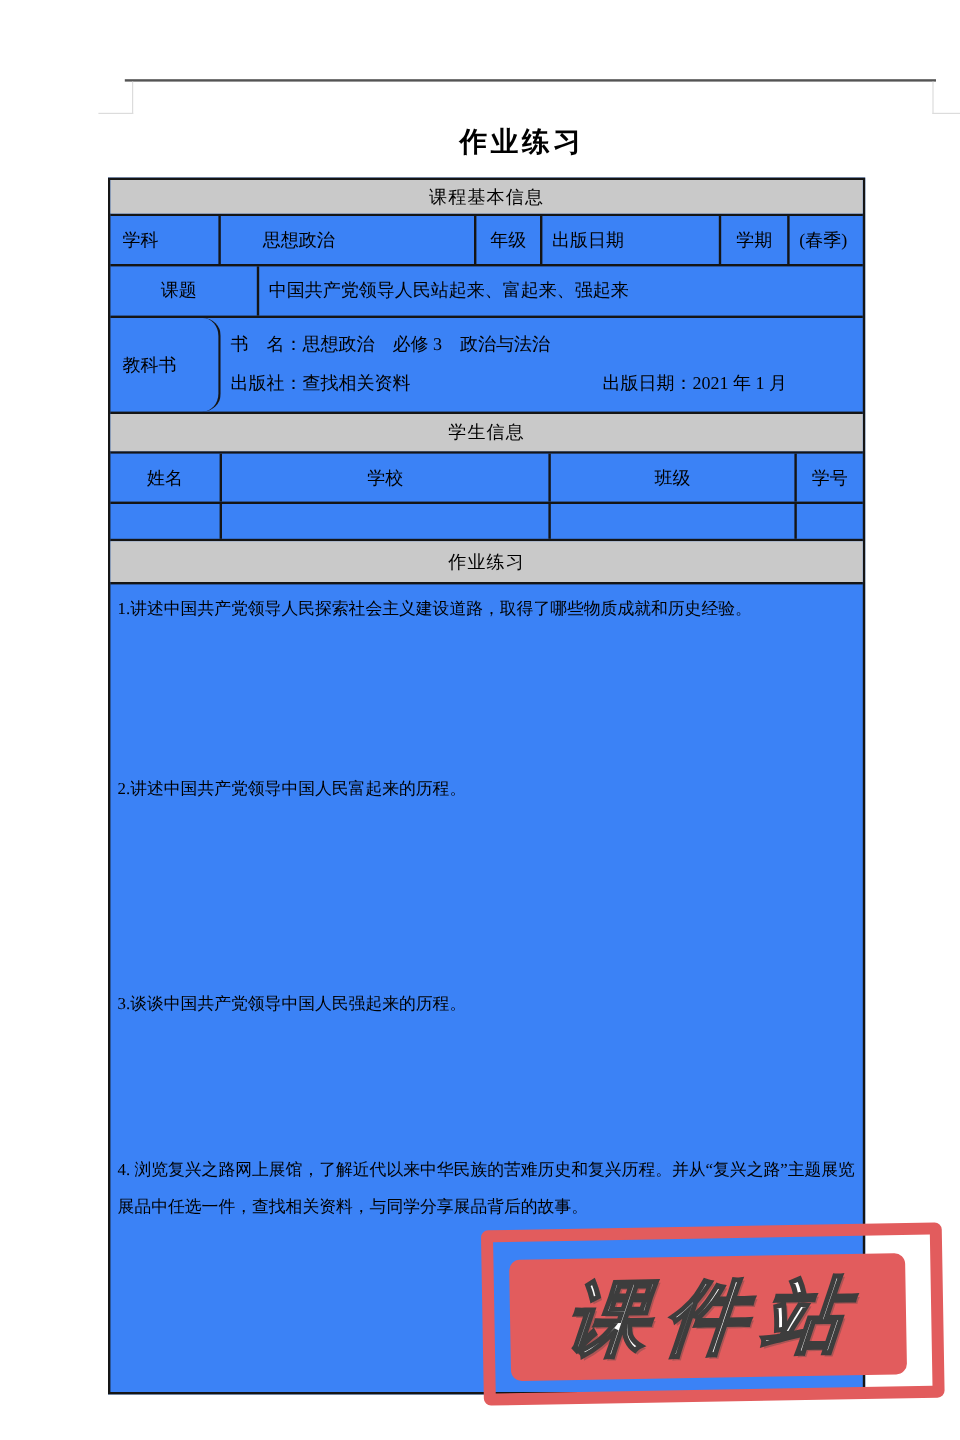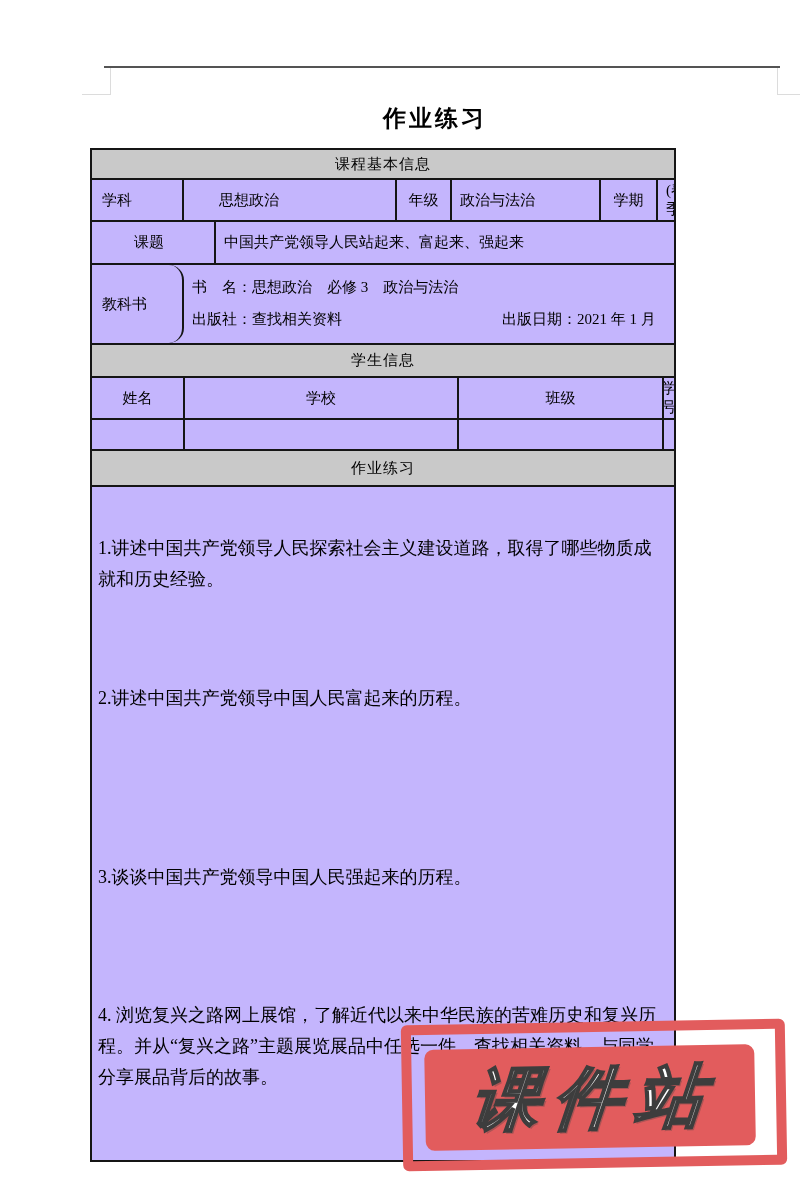--- a/index.html
+++ b/index.html
@@ -14,22 +14,22 @@
   .mark-left-h{left:82px;top:94px;width:29px;height:1px;}
   .mark-right-v{left:777px;top:68px;width:1px;height:27px;}
   .mark-right-h{left:777px;top:94px;width:23px;height:1px;}
   
   .doc-title{
     position:absolute;left:90px;top:103px;width:690px;text-align:center;
     font-size:23px;font-weight:bold;letter-spacing:3px;
   }
   
   .main-table{
-    position:absolute;left:90px;top:148px;width:586px;height:1014px;
-    border:2px solid #151515;box-sizing:border-box;background:#c4b5fd;
+    position:absolute;left:90px;top:148px;width:631px;height:1014px;
+    border:2px solid #151515;box-sizing:border-box;background:#3b82f6;
   }
   .trow{display:flex;border-bottom:2px solid #151515;box-sizing:border-box;align-items:stretch;}
   .trow.last{border-bottom:none;}
   .tcell{
     border-right:2px solid #151515;box-sizing:border-box;
     display:flex;align-items:center;font-size:15px;overflow:hidden;flex:0 0 auto;
   }
   .tcell.end{border-right:none;flex:1 1 auto;}
   .sec-header{
     background:#c9c9c9;justify-content:center;font-size:15px;letter-spacing:1px;
@@ -37,21 +37,21 @@
   .center{justify-content:center;}
   .pl8{padding-left:8px;}
   .pl10{padding-left:10px;}
   
   .book-cell{display:block;position:relative;}
   .book-line1{margin-top:13px;padding-left:8px;}
   .book-line2{margin-top:13px;padding-left:8px;position:relative;}
   .pub-date{position:absolute;left:318px;top:0;}
   
   .hw-cell{position:relative;display:block;}
-  .question{position:absolute;left:6px;right:6px;font-size:18px;line-height:31px;margin-top:40px;}
+  .question{position:absolute;left:6px;right:6px;font-size:14px;line-height:31px;}
   .q1{top:6px;}
   .q2{top:156px;}
   .q3{top:335px;}
   .q4{top:473px;}
   
   .stamp{
     position:absolute;left:402px;top:1022px;width:384px;height:146px;
     transform:rotate(-1deg);
   }
   .stamp-frame{
@@ -86,21 +86,21 @@
   <div class="main-table">
 
     <div class="trow" style="height:30px;">
       <div class="tcell sec-header end">课程基本信息</div>
     </div>
 
     <div class="trow" style="height:42px;">
       <div class="tcell pl10" style="width:92px;">学科</div>
       <div class="tcell pl8" style="width:213px;padding-left:35px;">思想政治</div>
       <div class="tcell center" style="width:55px;">年级</div>
-      <div class="tcell pl8" style="width:149px;">政治与法治</div>
+      <div class="tcell pl8" style="width:149px;">出版日期</div>
       <div class="tcell center" style="width:57px;">学期</div>
       <div class="tcell pl8 end">(春季)</div>
     </div>
 
     <div class="trow" style="height:43px;padding-left:32px;">
       <div class="tcell pl10" style="width:92px;">课题</div>
       <div class="tcell pl8 end">中国共产党领导人民站起来、富起来、强起来</div>
     </div>
 
     <div class="trow" style="height:80px;">

